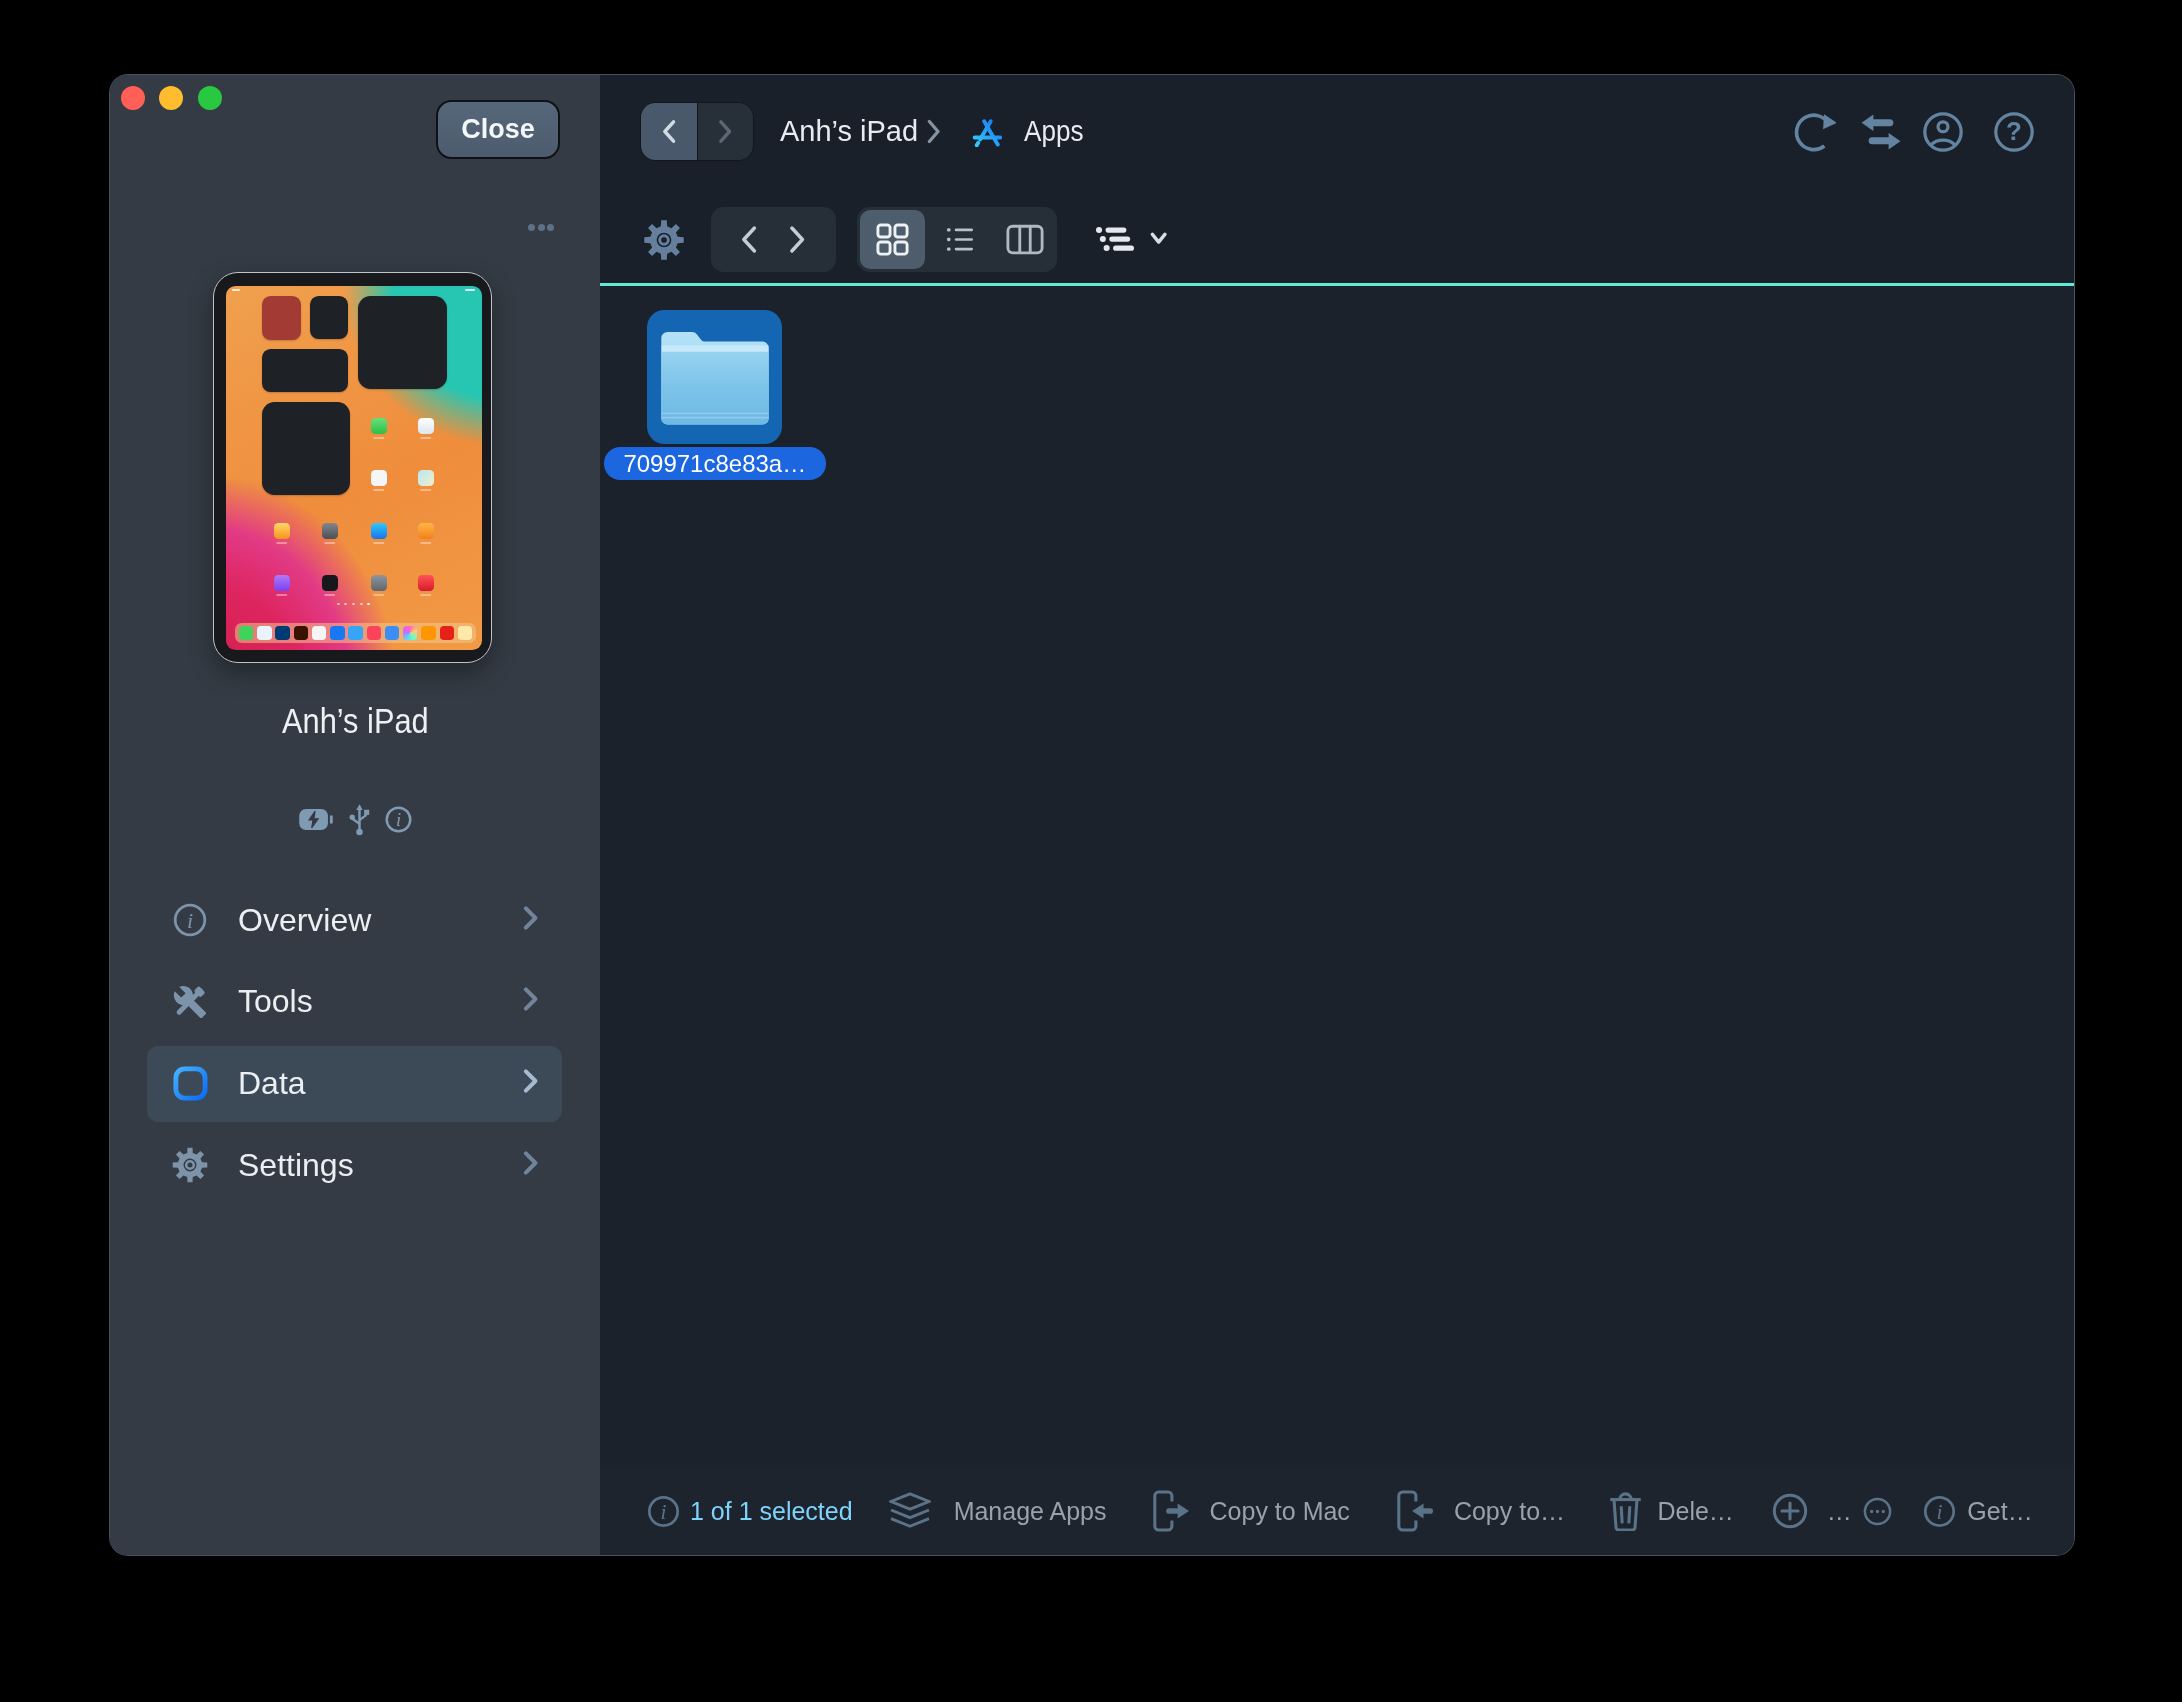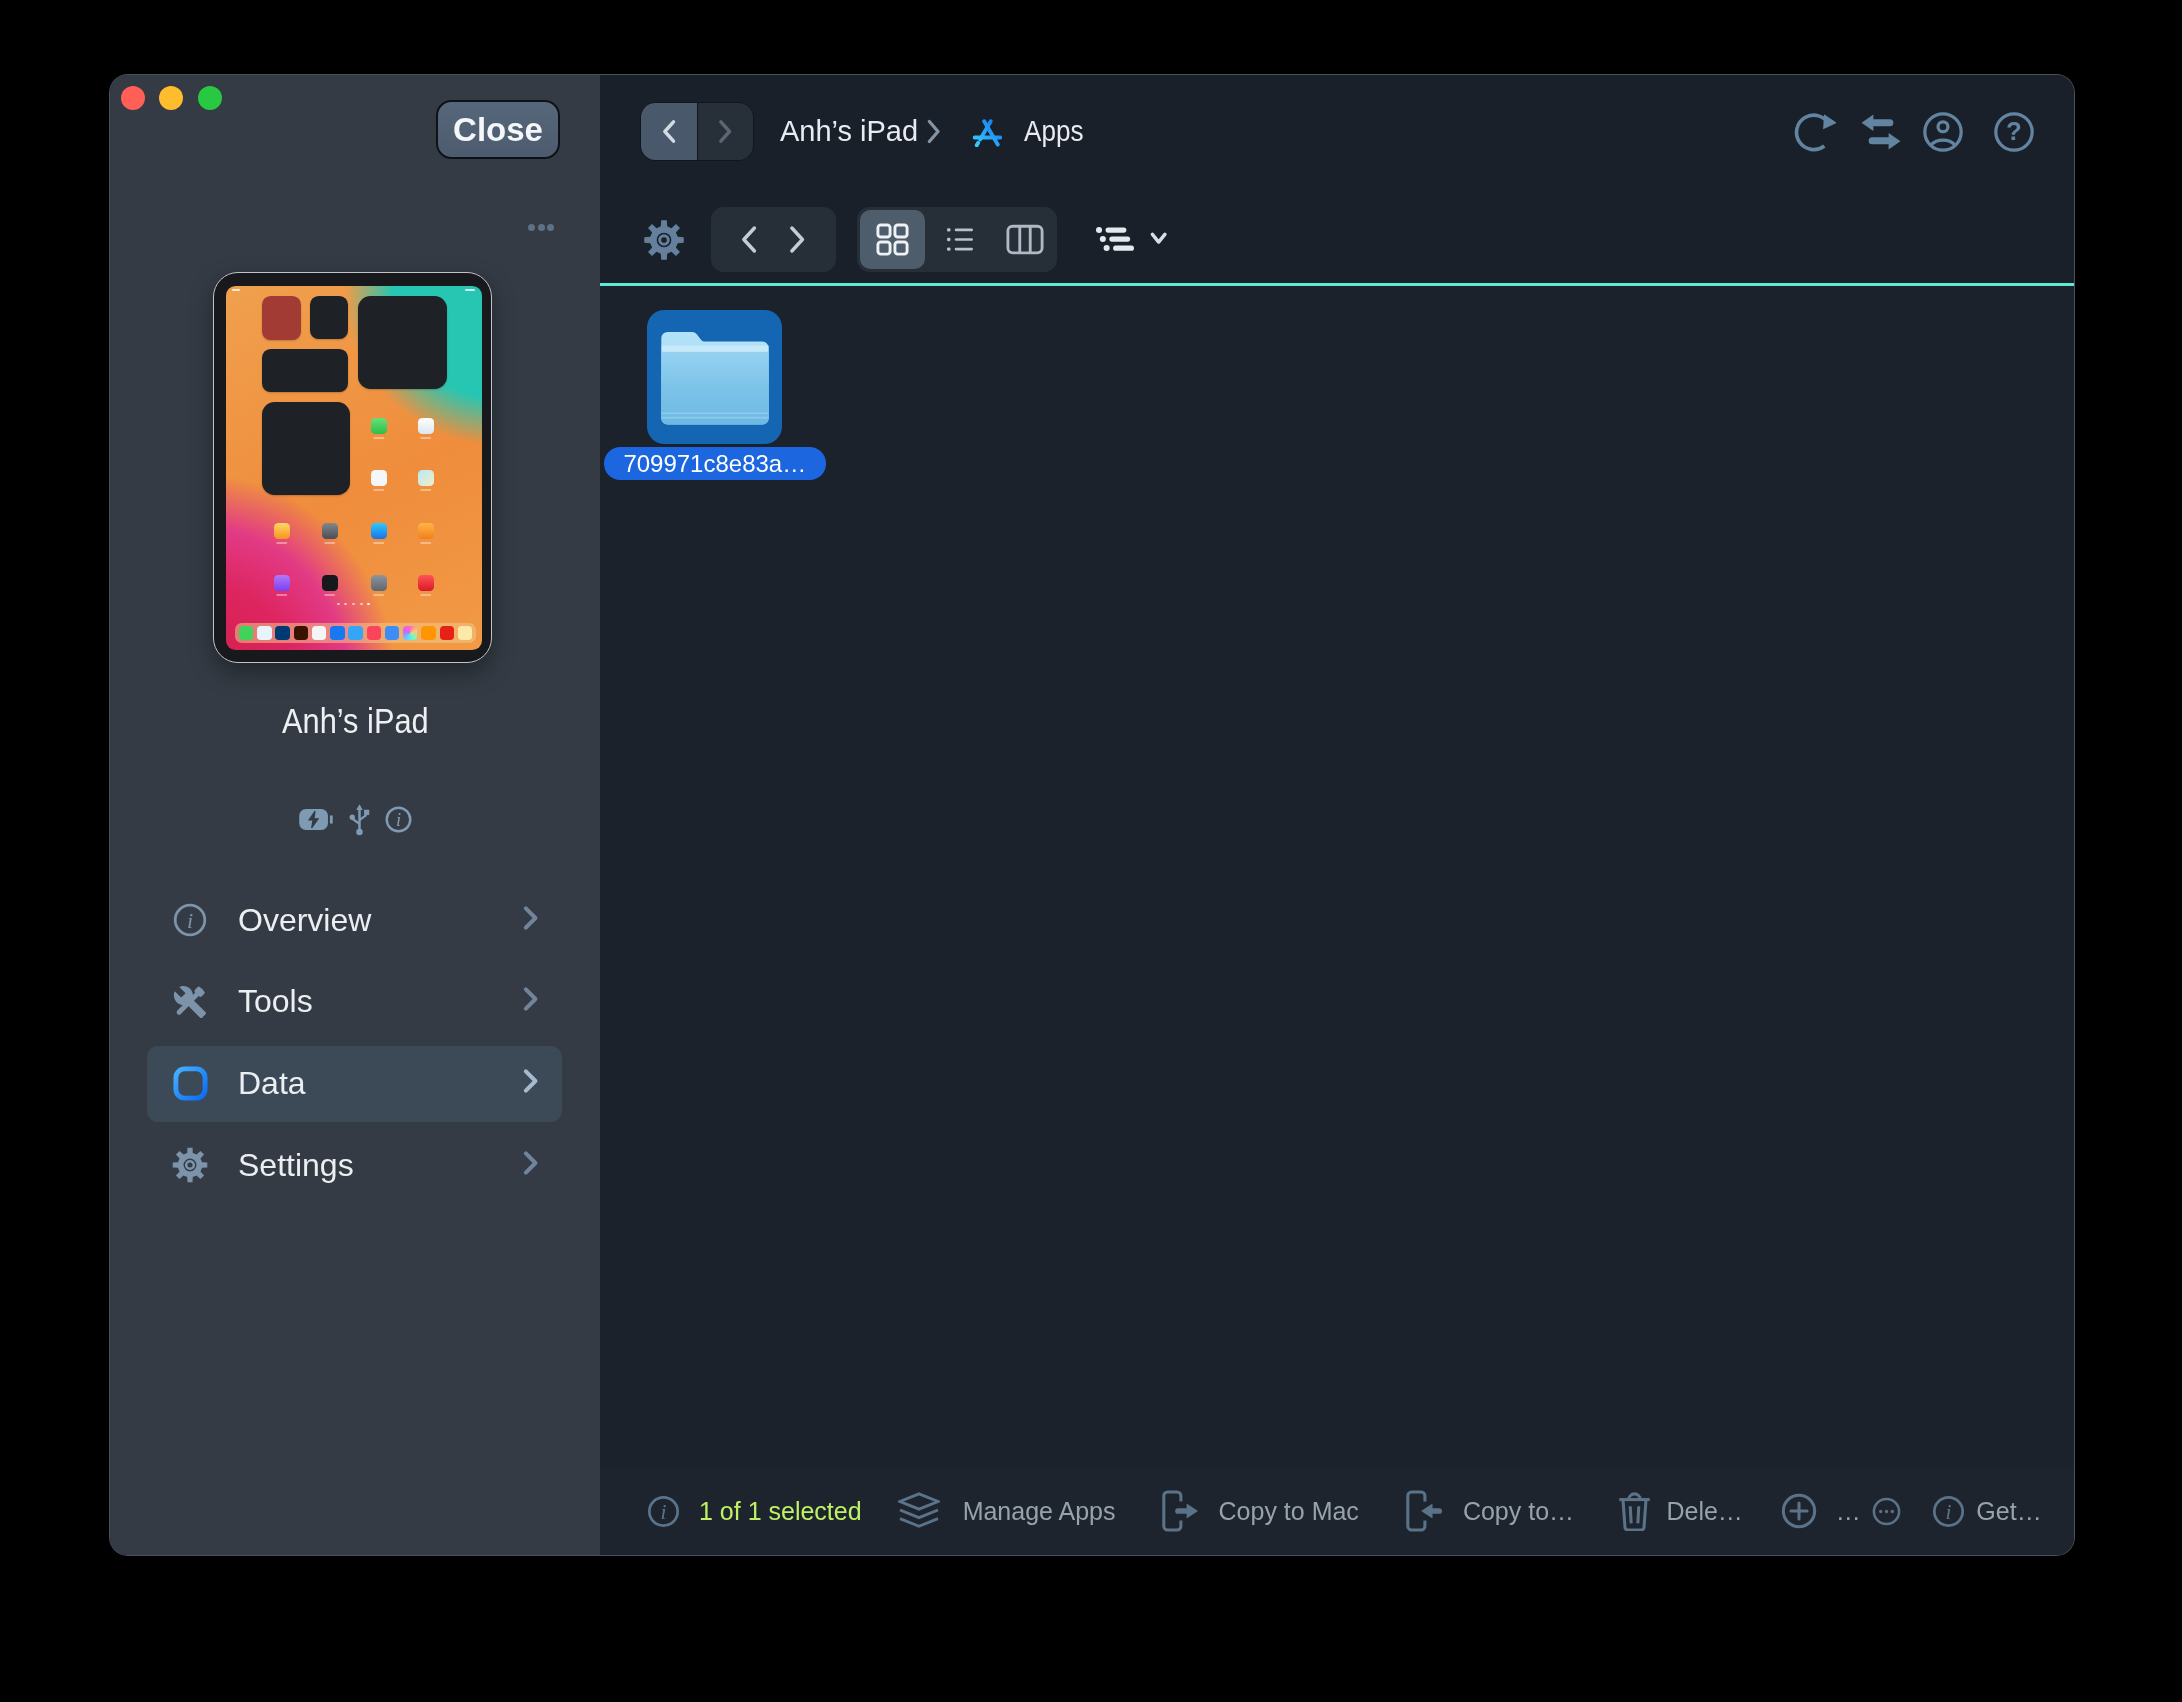--- a/index.html
+++ b/index.html
@@ -8,21 +8,21 @@
     border-radius:19px; border:1.9px solid rgba(130,140,150,0.45); overflow:hidden; background:#1a212b; }
   .sidebar { position:absolute; left:0; top:0; width:490px; height:100%; background:#343b44; }
   .main { position:absolute; left:490px; top:0; right:0; height:100%; background:#19202a; }
   .tl { position:absolute; width:24px; height:24px; border-radius:50%; top:10.6px; }
   .content { position:absolute; left:0; top:208px; right:0; bottom:88px; background:#1b222c; border-top:3px solid #5eead4; }
   .statusbar { position:absolute; left:0; bottom:0; right:0; height:88px; background:#1e242e;
     display:flex; align-items:center; color:#98a2ac; font-size:25px; white-space:nowrap; }
   .statusbar svg { flex:none; }
   .closebtn { position:absolute; left:326px; top:25px; width:124px; height:59px; border-radius:15.4px;
     background:linear-gradient(#57677b,#4c5b6d); border:2.4px solid #0e1217; color:#f4f7f9;
-    font-size:33px; font-weight:700; display:flex; align-items:center; justify-content:center; }
+    font-size:27px; font-weight:700; display:flex; align-items:center; justify-content:center; }
   .dots3 { position:absolute; left:418px; top:149px; display:flex; gap:2.4px; }
   .dots3 span { width:7.2px; height:7.2px; border-radius:50%; background:#5d7186; }
   
   .ipad { position:absolute; left:103px; top:197px; width:279px; height:391px; border-radius:25px;
     background:#17191d; border:1.9px solid #c0c3c8; box-shadow:0 9.6px 23px rgba(0,0,0,0.35); }
   .screen { position:absolute; left:11.5px; top:12.5px; width:256px; height:364px; border-radius:9.6px; overflow:hidden;
     background:
       radial-gradient(82% 56% at 108% 2%, #27c6b2 0%, #27c6b2 52%, rgba(39,198,178,0) 75%),
       radial-gradient(98% 78% at -8% 112%, #cf1f47 0%, #dd2560 38%, #e23a85 58%, rgba(226,58,133,0) 77%),
       linear-gradient(155deg, #f0a04e 0%, #ef8d3c 55%, #f29a45 100%);
@@ -348,21 +348,21 @@
         <path d="M0 84 h112 v1.8 h-112 z M0 88.5 h112 v1.8 h-112 z" fill="rgba(255,255,255,0.22)"></path>
       </svg>
       <div class="folderlabel">709971c8e83a…</div>
     </div>
 
     <div class="statusbar">
       <svg style="margin-left:47px;font-size:26px" width="33" height="33" viewBox="0 0 34 34">
           <circle cx="17" cy="17" r="14.6" fill="none" stroke="#5b7389" stroke-width="2.8"></circle>
           <text x="17" y="25" font-family="Liberation Serif" font-size="22" fill="#5b7389" text-anchor="middle" font-style="italic">i</text>
         </svg>
-      <span style="margin-left:19px; color:#bef264;">1 of 1 selected</span>
+      <span style="margin-left:10px; color:#7dd3fc;">1 of 1 selected</span>
       <svg style="margin-left:36px;" width="42" height="38" viewBox="0 0 44 40">
           <g fill="none" stroke="#5b7389" stroke-width="3">
             <path d="M22 2 L42 10 L22 18 L2 10 Z"></path>
             <path d="M2 19 L22 27 L42 19"></path>
             <path d="M2 28 L22 36 L42 28"></path>
           </g>
         </svg>
       <span style="margin-left:23px;">Manage Apps</span>
       <svg style="margin-left:44px;" width="38" height="42" viewBox="0 0 40 44">
           <g fill="none" stroke="#5b7389" stroke-width="3.2">

